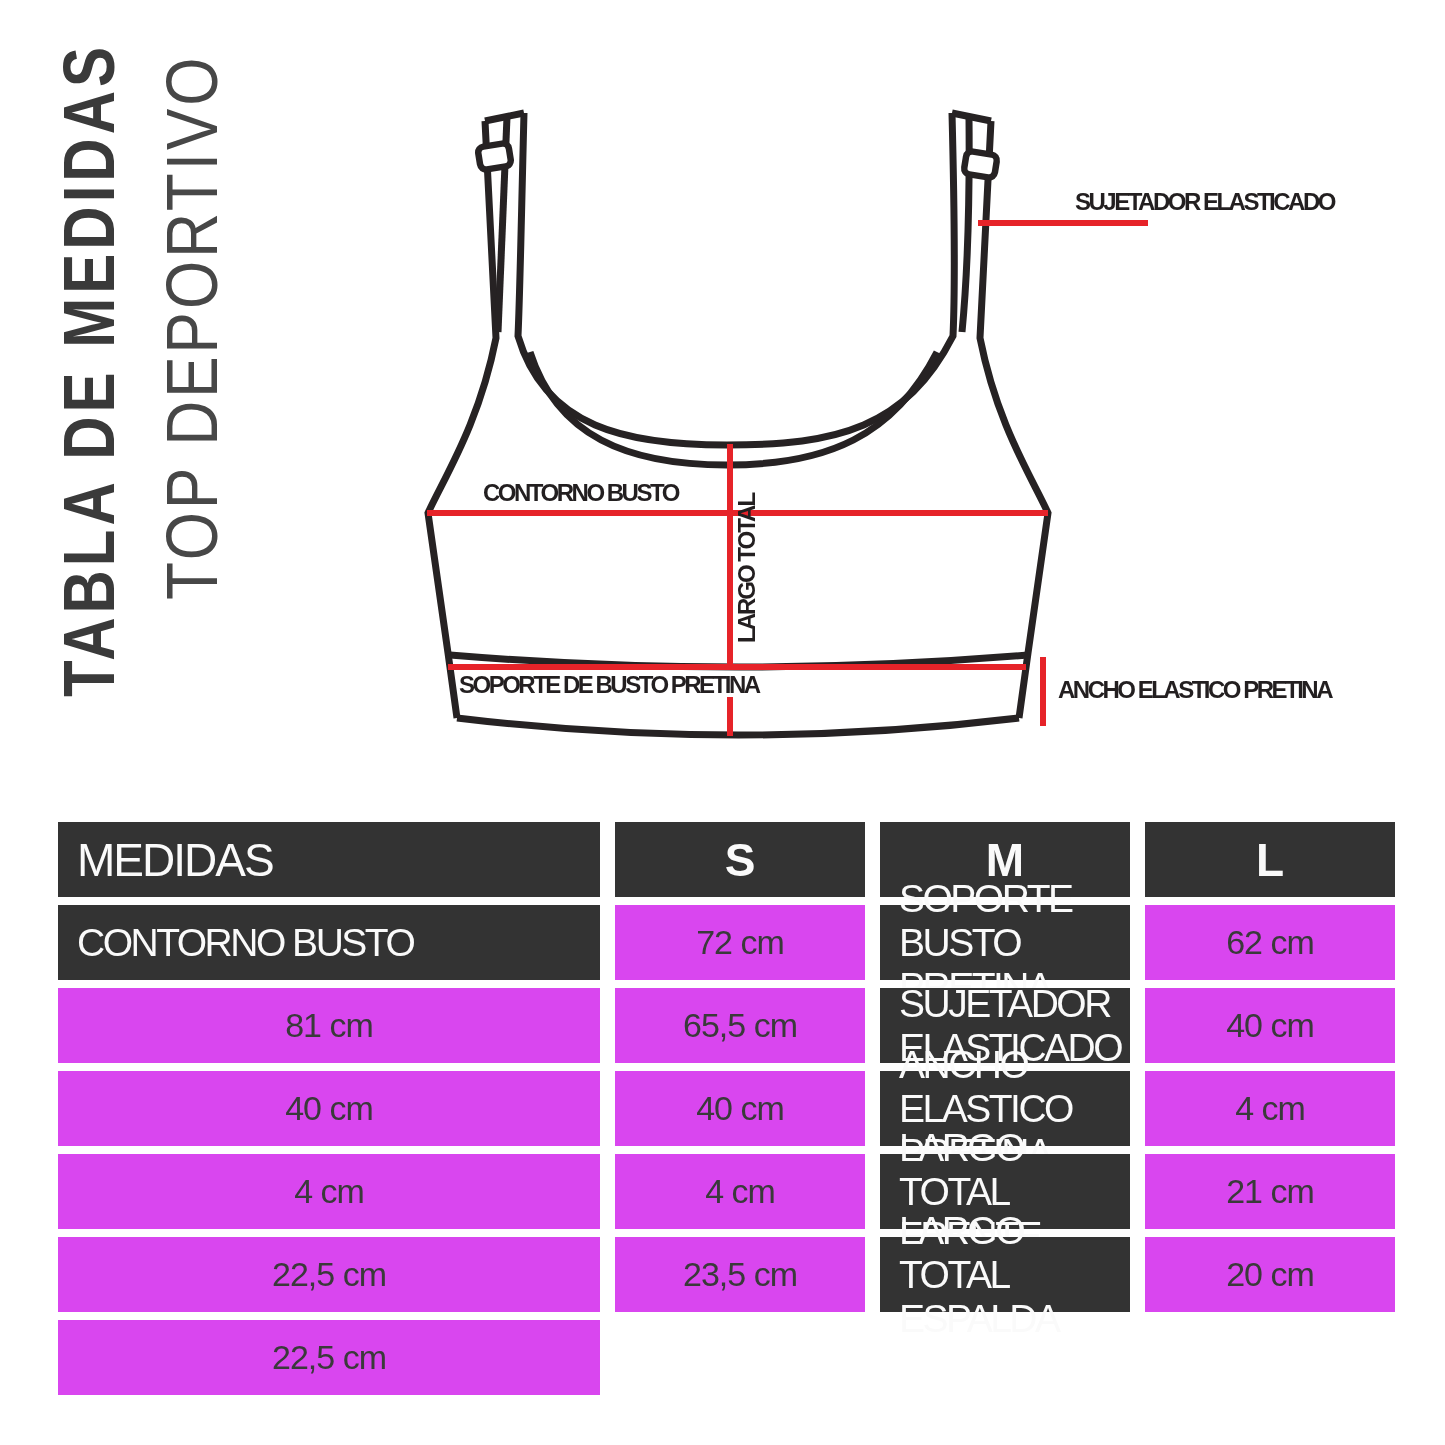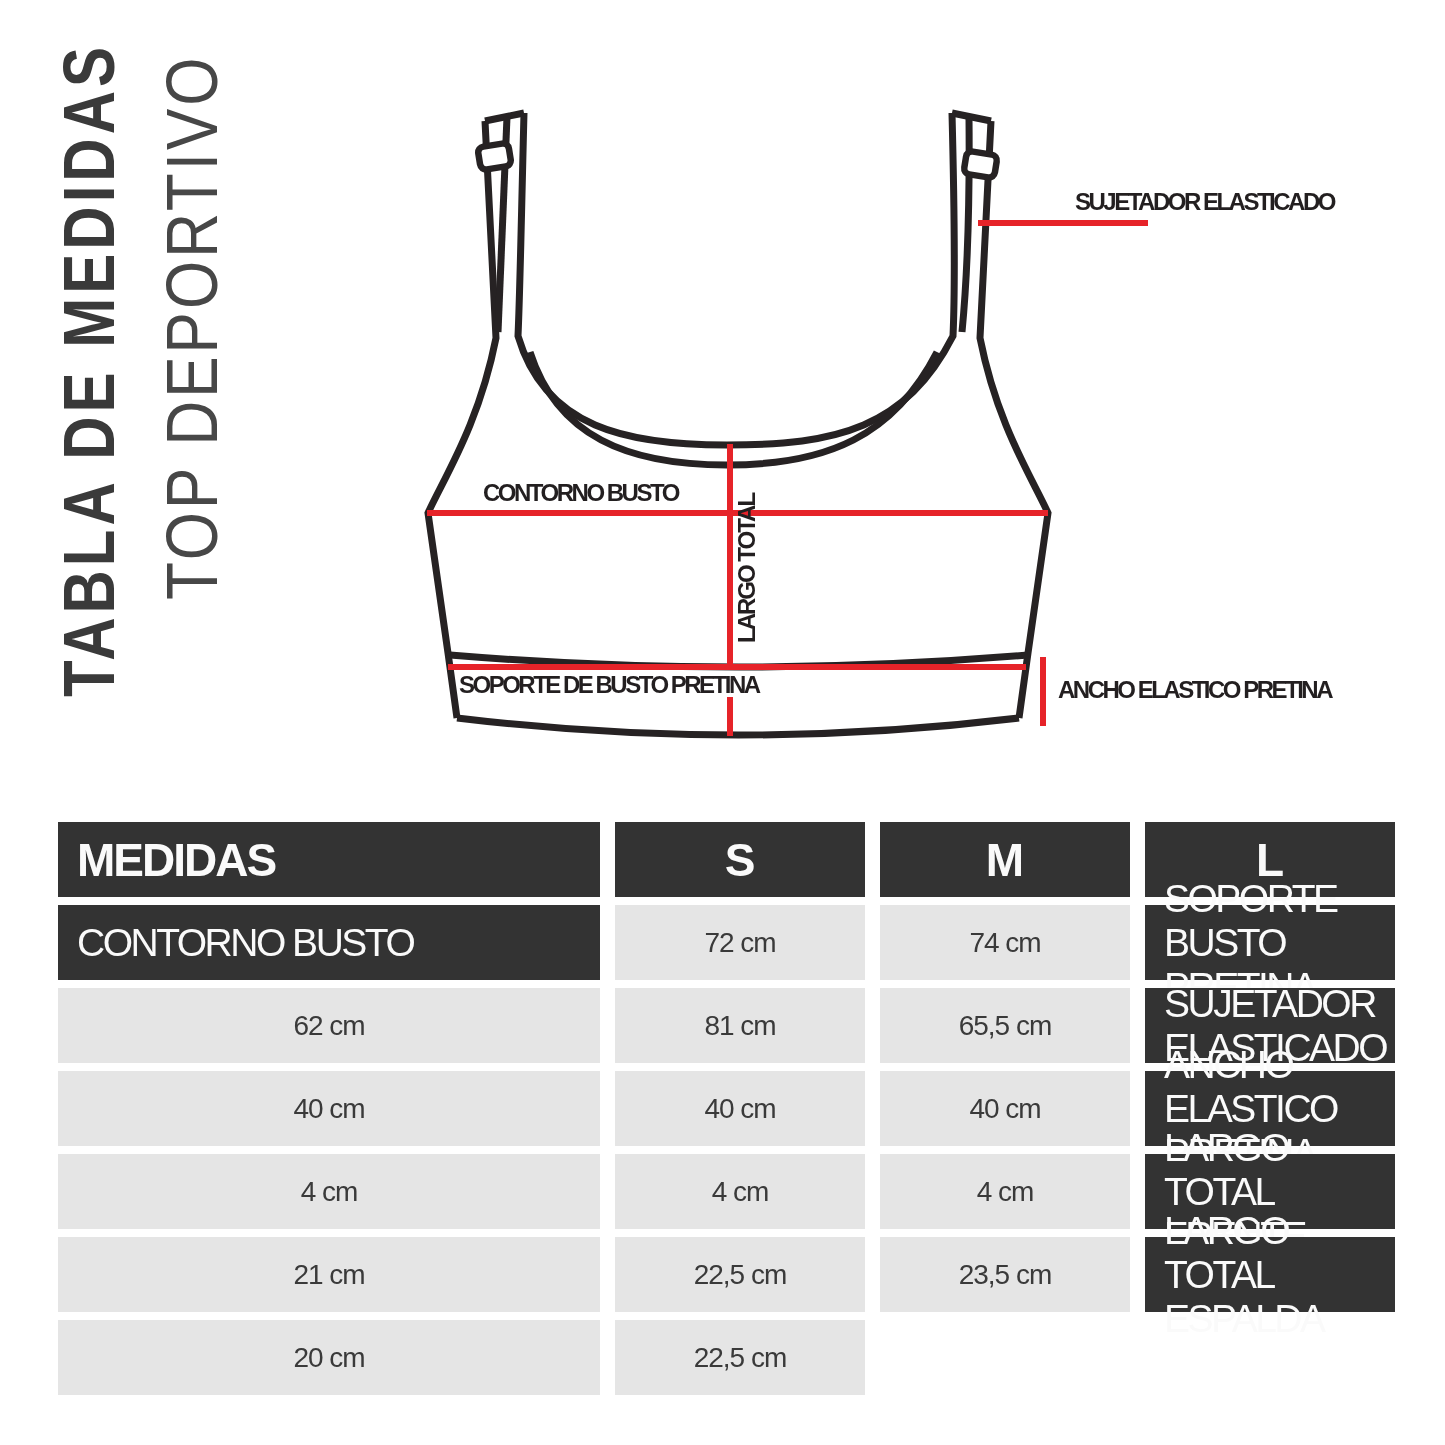--- a/index.html
+++ b/index.html
@@ -32,26 +32,26 @@
   
   #size-table{
     position:absolute;left:58px;top:822px;
     display:grid;
     grid-template-columns:542px 250px 250px 250px;
     grid-auto-rows:75px;
     column-gap:15px;row-gap:8px;
   }
   .cell{display:flex;align-items:center;}
   .cell-dark{background:#333333;color:#fafafa;}
-  .cell-head{font-size:46px;font-weight:bold;letter-spacing:-2px;padding-left:19px;}
+  .cell-head{font-size:46px;font-weight:normal;letter-spacing:-2px;padding-left:19px;}
   .cell-size{justify-content:center;font-size:46px;font-weight:bold;letter-spacing:0;}
   .cell-label{font-size:39px;font-weight:400;letter-spacing:-2.5px;padding-left:19px;}
   .cell-value{
-    background:#e5e5e5;color:#3a3a3a;justify-content:center;
-    font-size:28px;letter-spacing:-1px;
+    background:#d946ef;color:#3a3a3a;justify-content:center;
+    font-size:34px;letter-spacing:-1px;
   }
 </style>
 </head>
 <body>
 
 <div id="canvas">
 
   <div id="title-main" class="vtitle">TABLA DE MEDIDAS</div>
   <div id="title-sub" class="vtitle">TOP DEPORTIVO</div>
 
@@ -96,21 +96,20 @@
 
   <div id="size-table">
 
     <div class="cell cell-dark cell-head">MEDIDAS</div>
     <div class="cell cell-dark cell-size">S</div>
     <div class="cell cell-dark cell-size">M</div>
     <div class="cell cell-dark cell-size">L</div>
 
     <div class="cell cell-dark cell-label">CONTORNO BUSTO</div>
     <div class="cell cell-value">72 cm</div>
-    <div class="cell cell-value">74 cm</div>
 
     <div class="cell cell-dark cell-label">SOPORTE BUSTO PRETINA</div>
     <div class="cell cell-value">62 cm</div>
     <div class="cell cell-value">81 cm</div>
     <div class="cell cell-value">65,5 cm</div>
 
     <div class="cell cell-dark cell-label">SUJETADOR ELASTICADO</div>
     <div class="cell cell-value">40 cm</div>
     <div class="cell cell-value">40 cm</div>
     <div class="cell cell-value">40 cm</div>

